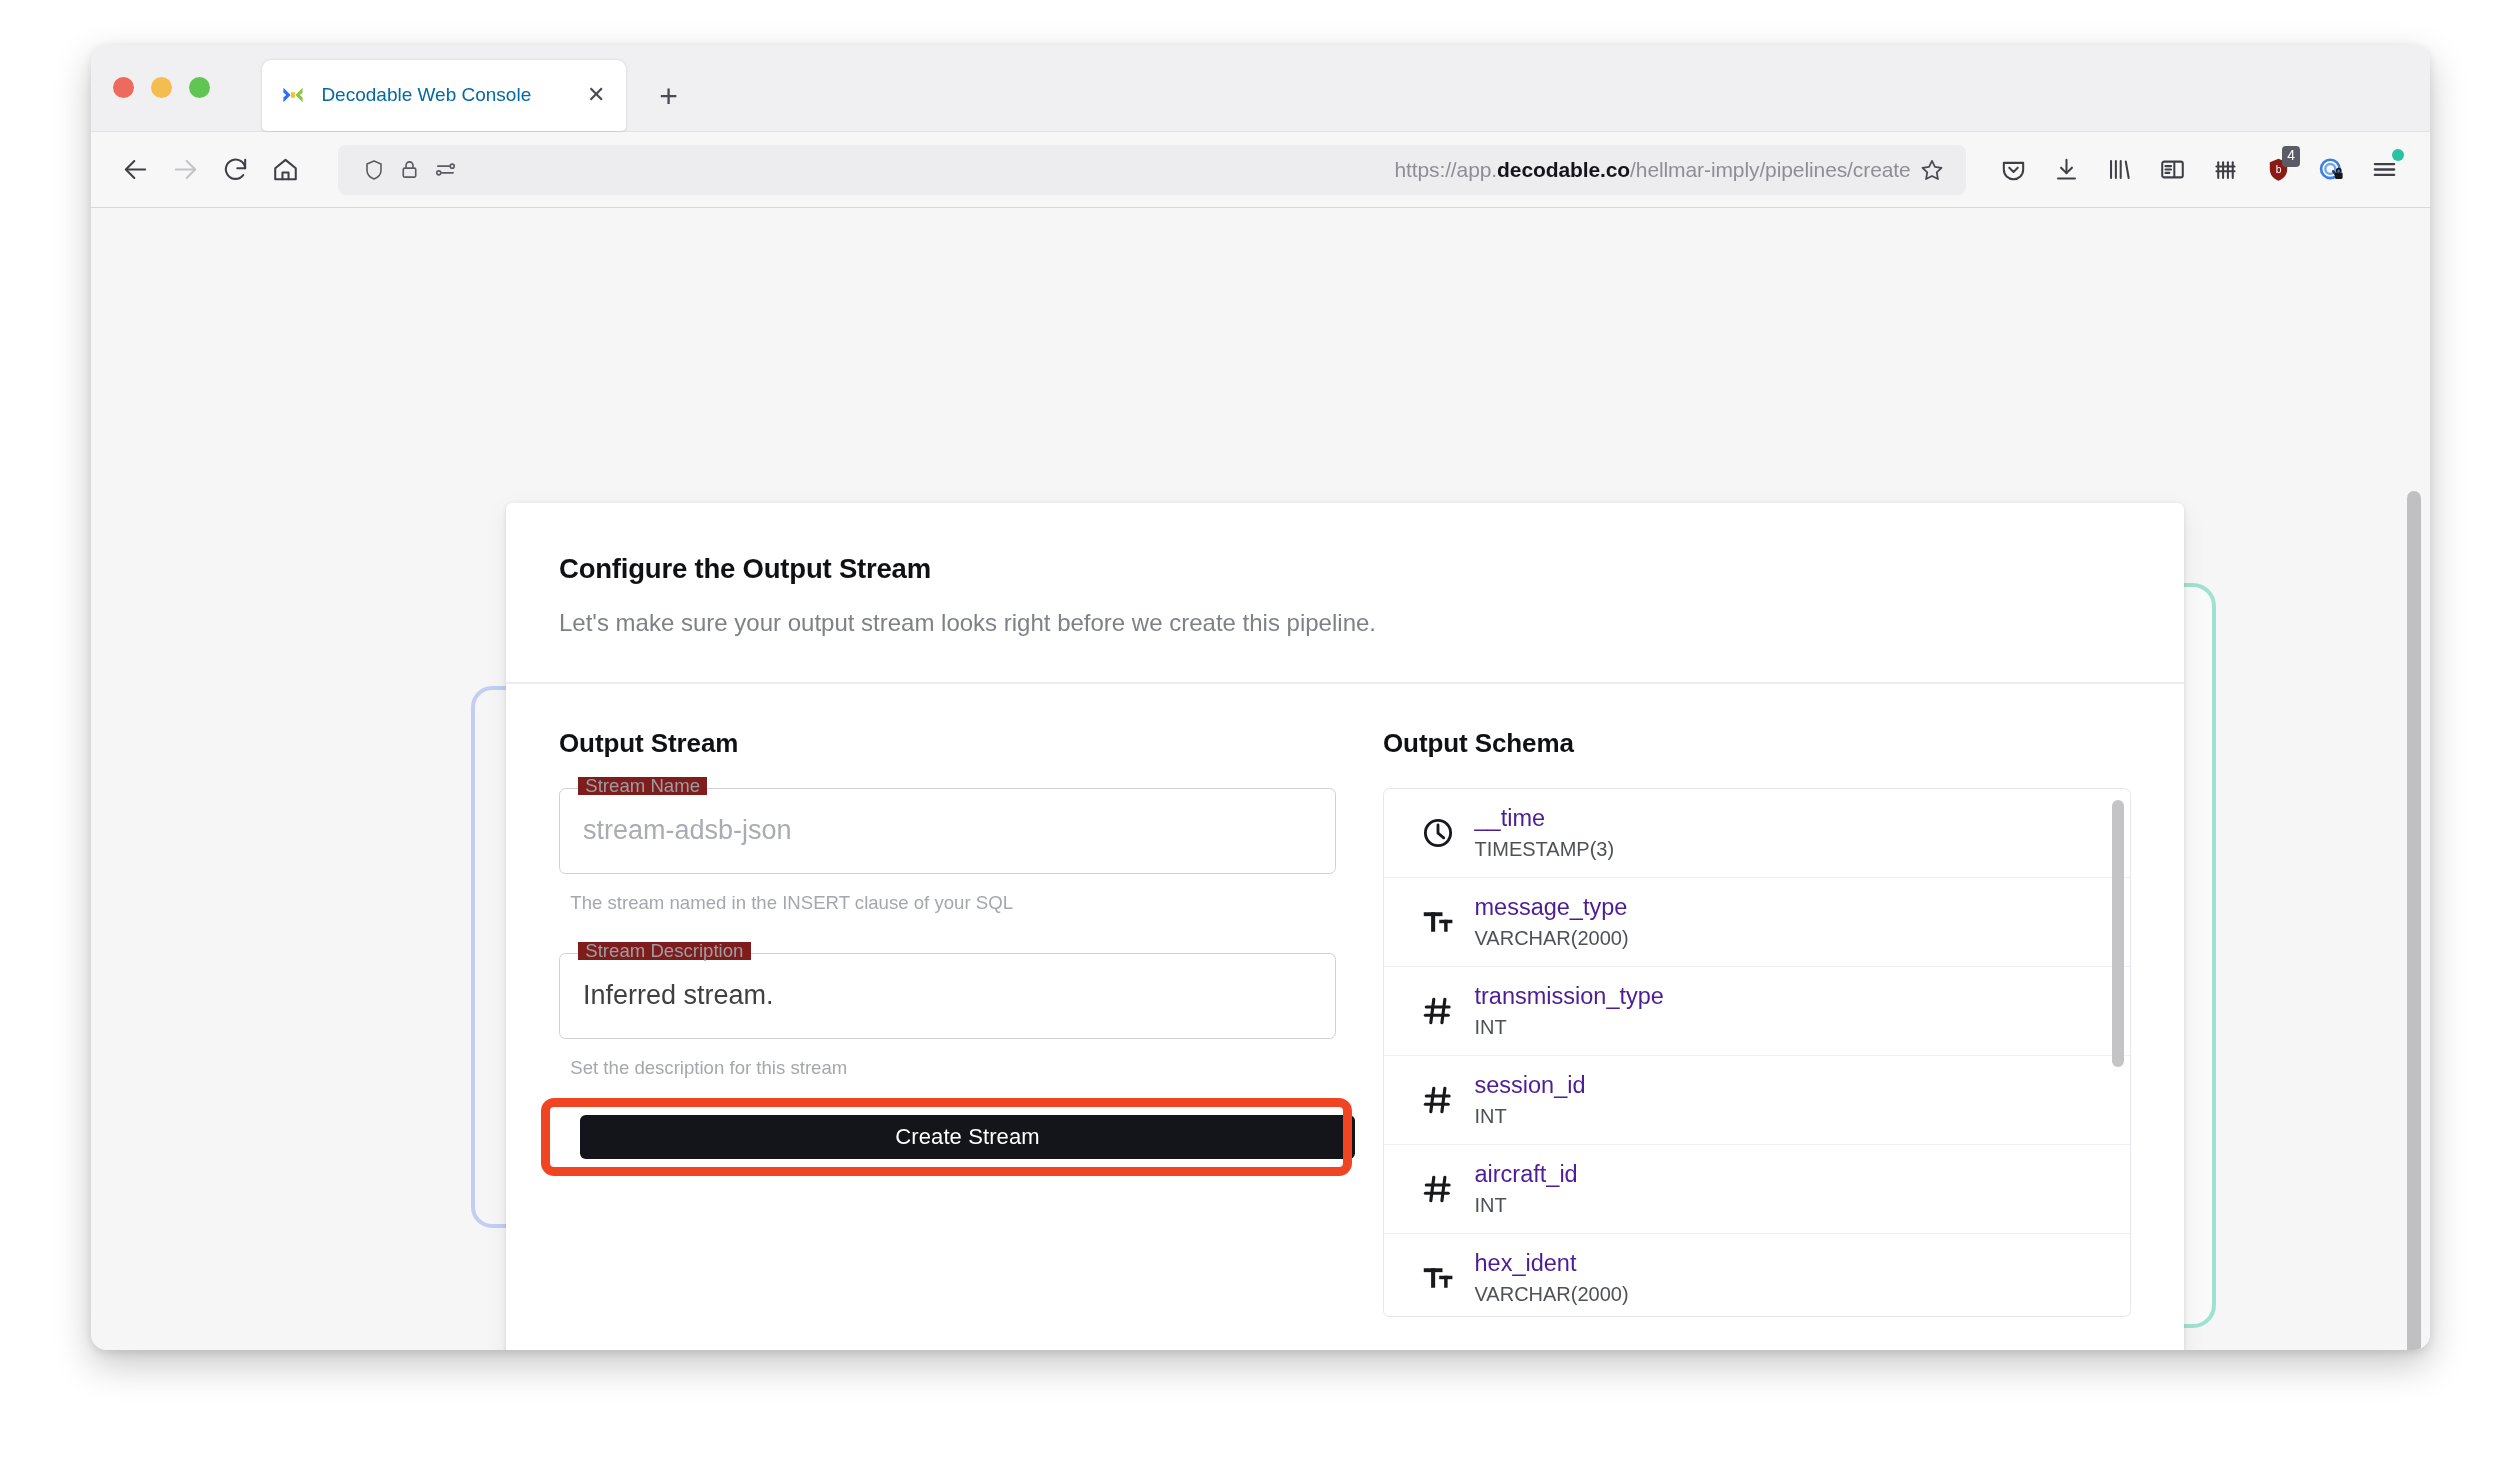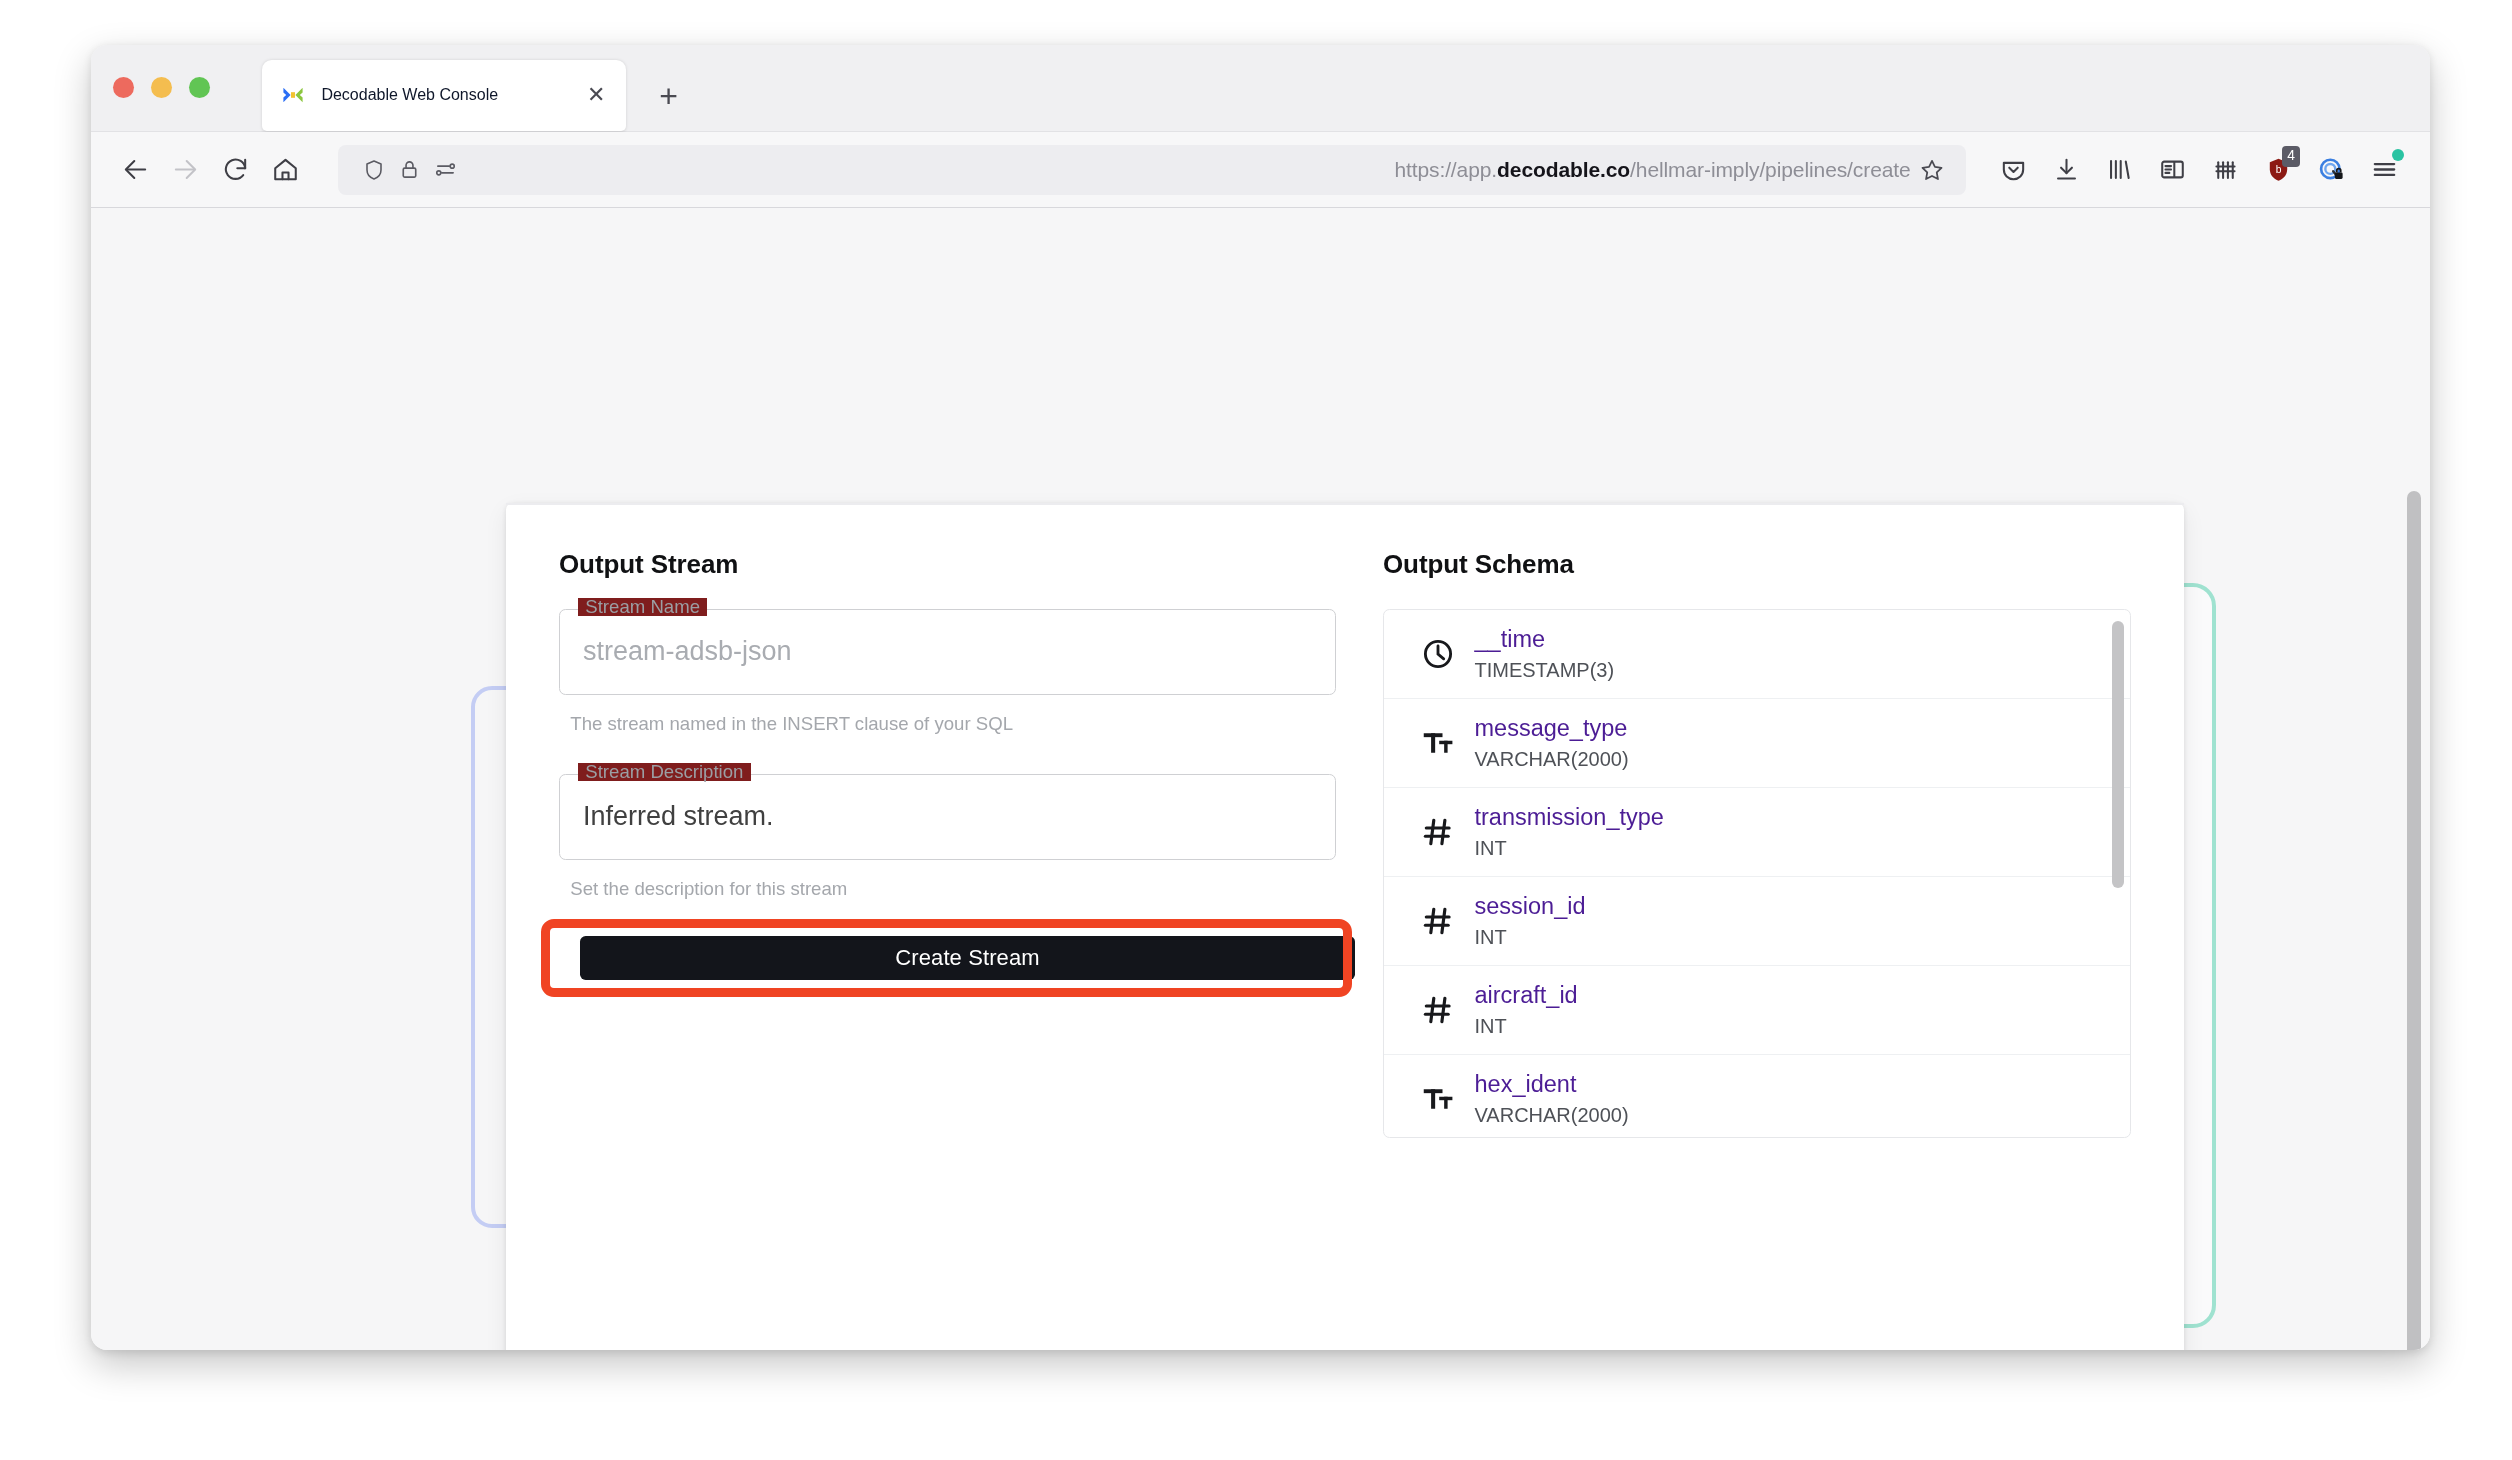--- a/index.html
+++ b/index.html
@@ -46,21 +46,21 @@
     box-shadow: 0 0.8px 3.2px rgba(0,0,0,0.13);
     display: flex; align-items: center;
     padding: 0 16px 0 19.4px;
   }
   .tab-favicon {
     width: 24px; height: 24px;
     flex: 0 0 auto; margin-right: 16px;
     position: relative;
   }
   .tab-title {
-    font-size: 16px; color: #0f172a;
+    font-size: 19px; color: #0369a1;
     white-space: nowrap; overflow: hidden; text-overflow: ellipsis;
     flex: 1 1 auto;
   }
   .tab-close {
     width: 27.5px; height: 27.5px; flex: 0 0 auto;
     display: flex; align-items: center; justify-content: center;
     color: #4a4a52; font-size: 22px; line-height: 1;
   }
   .newtab {
     position: absolute; left: 558px; top: 31px;
@@ -471,20 +471,24 @@
     </div>
   </div>
 
   <div class="viewport">
 
     <div class="node-left"></div>
     <div class="node-right"></div>
 
     <div class="card">
 
+      <div class="card-header">
+        <div class="card-title">Configure the Output Stream</div>
+        <div class="card-sub">Let's make sure your output stream looks right before we create this pipeline.</div>
+      </div>
       <div class="divider"></div>
 
       <div class="card-body">
 
         <div class="col-left">
           <div class="section-title">Output Stream</div>
 
           <div class="field">
             <div class="fieldset">
               <span class="legend">Stream Name</span>

